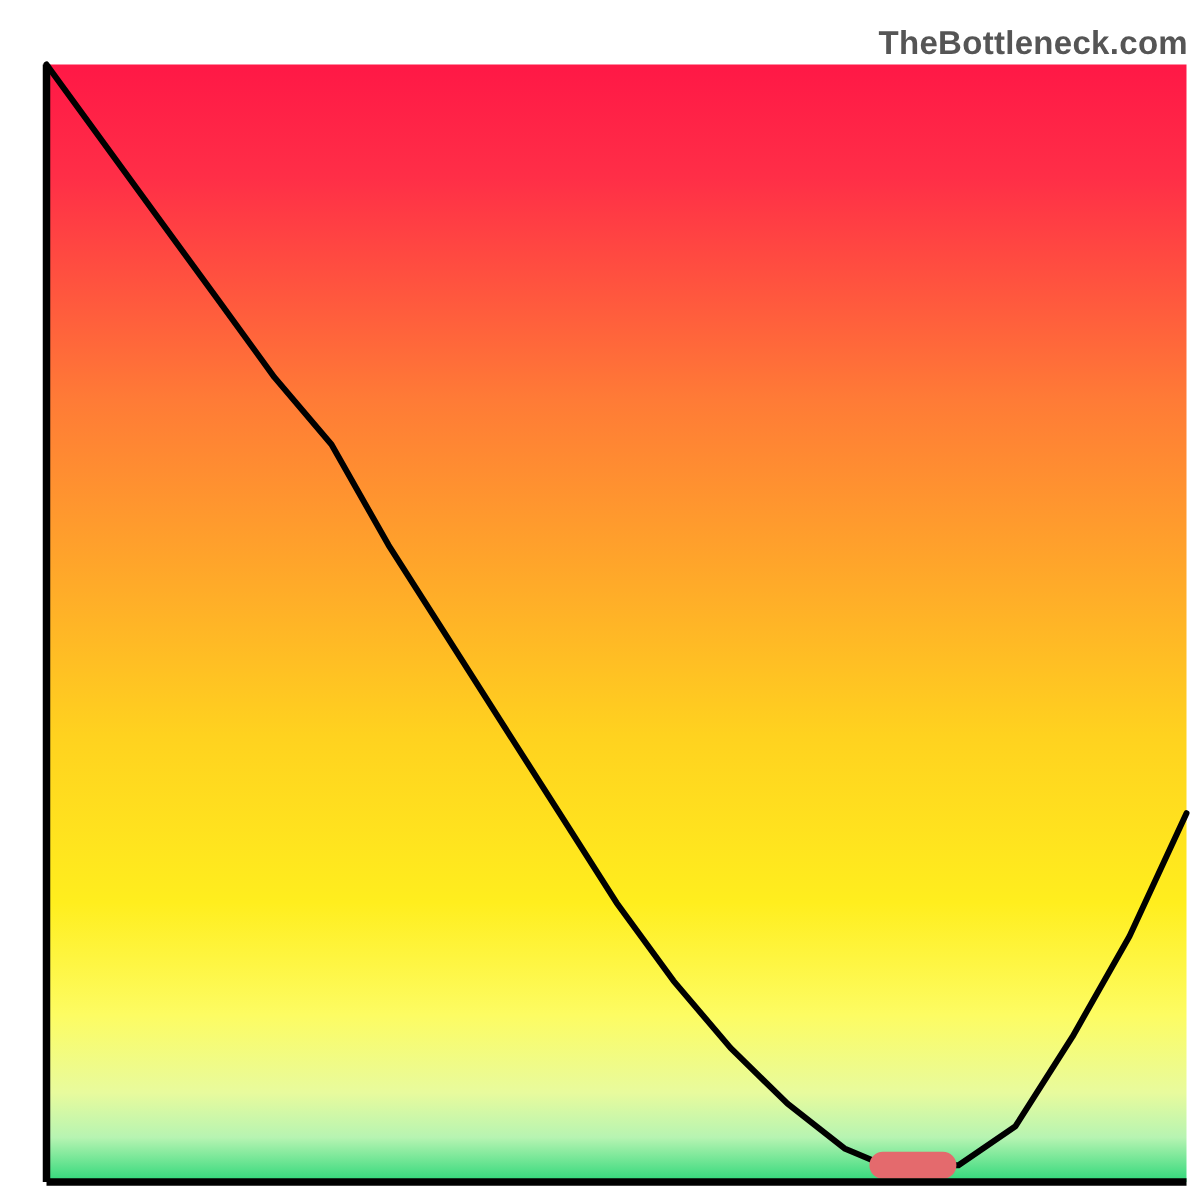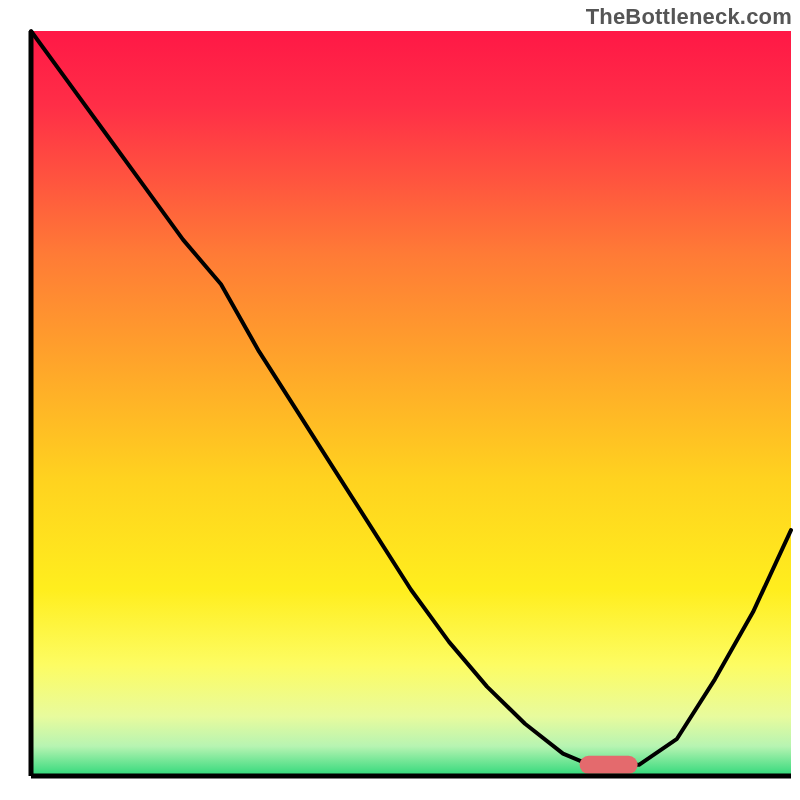--- a/index.html
+++ b/index.html
@@ -7,20 +7,21 @@
     padding: 0;
     width: 800px;
     height: 800px;
     background: #ffffff;
     font-family: Arial, Helvetica, sans-serif;
   }
   .container {
     position: relative;
     width: 800px;
     height: 639px;
+    margin-top: 12px;
   }
   .watermark {
     position: absolute;
     top: 4px;
     right: 8px;
     font-size: 22px;
     font-weight: bold;
     color: #555555;
     letter-spacing: 0.2px;
   }

